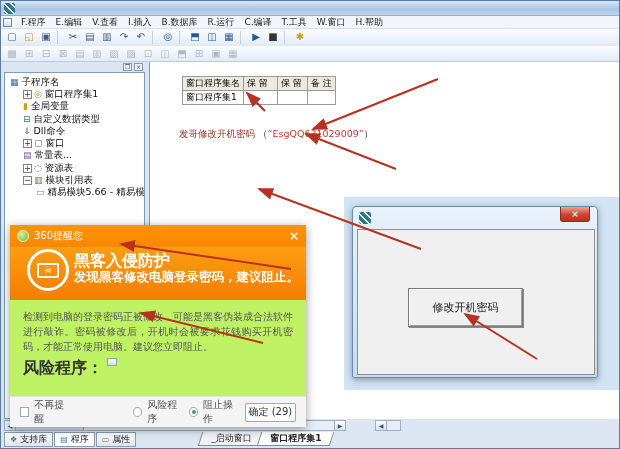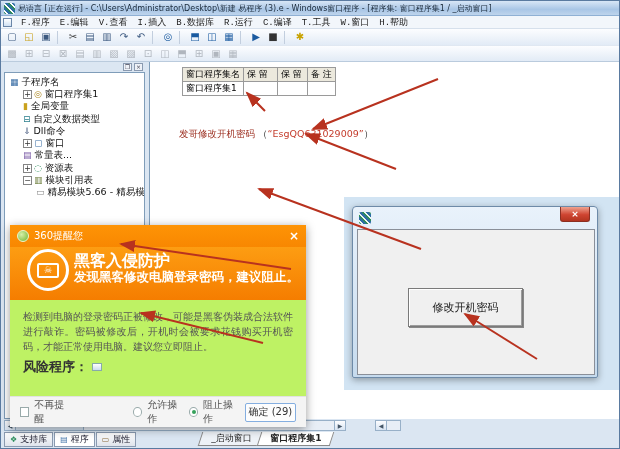--- a/index.html
+++ b/index.html
@@ -11,21 +11,21 @@
   .titlebar{position:absolute;left:0;top:0;width:620px;height:15px;
     background:linear-gradient(#d8e6f6,#a9c6e6 60%,#bdd4ec);display:flex;align-items:center;
     padding:0 3px;gap:3px;border-bottom:1px solid #8fb0d4;}
   .applogo{width:11px;height:11px;border-radius:2px;flex:0 0 auto;
     background:repeating-linear-gradient(45deg,#2e8c5a 0 2px,#fff 2px 3px,#2e6ea5 3px 5px);}
   .titletext{font-size:8px;color:#1a2a3a;white-space:nowrap;overflow:hidden;}
   
   .menubar{position:absolute;left:0;top:15px;width:620px;height:13px;background:#f2f6fb;
     display:flex;align-items:center;gap:1px;padding:0 2px;border-bottom:1px solid #d6e0ec;}
   .mdiicon{width:9px;height:9px;border:1px solid #6a86a8;background:linear-gradient(#fff,#cfe0f2);margin-right:3px;}
-  .menu-item{font-size:9px;color:#222;padding:0 5px;white-space:nowrap;font-family:Liberation Mono, monospace;}
+  .menu-item{font-size:9px;color:#222;padding:0 5px;white-space:nowrap;}
   .promo{position:absolute;right:1px;top:13px;font-size:12px;font-weight:bold;color:#c2342b;
     white-space:nowrap;z-index:5;}
   
   .tb{position:absolute;left:0;width:620px;background:linear-gradient(#fcfdff,#e2ebf6);
     display:flex;align-items:center;padding:0 3px;gap:1px;}
   .tb1{top:28px;height:17px;border-bottom:1px solid #e0e8f2;}
   .tb2{top:45px;height:16px;border-bottom:1px solid #bacbdd;}
   .tb-btn{width:16px;height:15px;display:flex;align-items:center;justify-content:center;
     font-size:10px;line-height:1;color:#3d5a80;}
   .tb-btn.dis{color:#b0b6be;}
@@ -79,21 +79,21 @@
   .dlg-title{font-size:10px;color:#fff;flex:1;}
   .dlg-x{color:#fff;font-size:12px;font-weight:bold;line-height:1;}
   .dlg-banner{position:relative;height:53px;background:linear-gradient(#fd9d12,#f57d00);color:#fff;}
   .shield{position:absolute;left:17px;top:2px;width:42px;height:42px;border:3px solid #fff;border-radius:50%;
     display:flex;align-items:center;justify-content:center;}
   .monitor{width:22px;height:15px;border:2px solid #fff;border-radius:2px;display:flex;align-items:center;
     justify-content:center;font-size:9px;line-height:1;color:#fff;}
   .dlg-atitle{position:absolute;left:64px;top:4px;font-size:16px;font-weight:bold;}
   .dlg-asub{position:absolute;left:64px;top:22px;font-size:12.5px;font-weight:bold;white-space:nowrap;}
   .dlg-body{padding:9px 13px 0 13px;font-size:10px;color:#555;line-height:15px;text-align:justify;}
-  .dlg-row{padding:4px 13px 0 13px;font-size:13px;color:#333;display:flex;align-items:center;gap:4px;white-space:nowrap;}
+  .dlg-row{padding:4px 13px 0 13px;font-size:16px;color:#333;display:flex;gap:4px;white-space:nowrap;}
   .dlg-row b{font-weight:bold;color:#333;}
   .fileico{width:10px;height:8px;border:1px solid #8aa;background:linear-gradient(#fff,#cde);flex:0 0 auto;}
   .riskpath{color:#d14836;}
   .srcpath{color:#444;}
   .dlg-foot{position:absolute;left:0;bottom:0;width:100%;height:31px;background:#f4f4f4;
     border-top:1px solid #e2e2e2;display:flex;align-items:center;padding:0 10px;font-size:10px;color:#555;gap:5px;}
   .cbx{width:10px;height:10px;border:1px solid #9aa;background:#fff;}
   .rdo{width:10px;height:10px;border:1px solid #9aa;border-radius:50%;background:#fff;position:relative;}
   .rdo.sel::after{content:"";position:absolute;left:2px;top:2px;width:4px;height:4px;border-radius:50%;background:#36a15b;}
   .okbtn{margin-left:auto;width:56px;height:19px;background:#fdfdfd;border:1px solid #84aee0;border-radius:2px;
@@ -120,21 +120,20 @@
   .botedge{position:absolute;left:0;top:447px;width:620px;height:2px;background:#aac2dc;}
   .arrows{position:absolute;left:0;top:0;width:620px;height:449px;z-index:30;pointer-events:none;}
 </style>
 </head>
 <body>
 
 <div class="screen">
 
   <div class="titlebar">
     <div class="applogo"></div>
-    <div class="titletext">易语言 [正在运行] - C:\Users\Administrator\Desktop\新建 易程序 (3).e - Windows窗口程序 - [程序集: 窗口程序集1 / _启动窗口]</div>
   </div>
 
   <div class="menubar">
     <div class="mdiicon"></div>
     <div id="menu-items" style="display:flex">
         <span class="menu-item">F.程序</span>
         <span class="menu-item">E.编辑</span>
         <span class="menu-item">V.查看</span>
         <span class="menu-item">I.插入</span>
         <span class="menu-item">B.数据库</span>
@@ -234,21 +233,21 @@
             <span>模块引用表</span>
           </div>
           <div class="trow" style="padding-left: 31px;">
             <span class="tico" style="color: rgb(136, 136, 136);">▭</span>
             <span>精易模块5.66 - 精易模块5.</span>
           </div>
         </div>
     </div>
 
     <div class="editor">
-      <table class="etable" id="table1" style="left:32px;top:5px">
+      <table class="etable" id="table1" style="left:32px;top:14px">
           <colgroup>
             <col style="width: 56px;">
             <col style="width: 34px;">
             <col style="width: 30px;">
             <col style="width: 28px;">
           </colgroup>
           <thead>
             <tr>
               <th>窗口程序集名</th>
               <th>保 留</th>
@@ -301,21 +300,21 @@
     <div class="dlg-body">检测到电脑的登录密码正被修改，可能是黑客伪装成合法软件进行敲诈。密码被修改后，开机时会被要求花钱购买开机密码，才能正常使用电脑。建议您立即阻止。</div>
     <div class="dlg-row">
       <b>风险程序：</b>
       <span class="fileico"></span>
     </div>
     <div class="dlg-foot">
       <span class="cbx"></span>
       <span>不再提醒</span>
       <span class="gap1"></span>
       <span class="rdo"></span>
-      <span>允许操作</span>
+      <span>风险程序</span>
       <span class="rdo sel"></span>
       <span>阻止操作</span>
       <div class="okbtn">确定 (29)</div>
     </div>
   </div>
 
   <div class="scrollrow">
     <div class="hsb" style="left:3px;width:342px;">
       <div class="sbtn">◀</div>
       <div class="thumb"></div>

